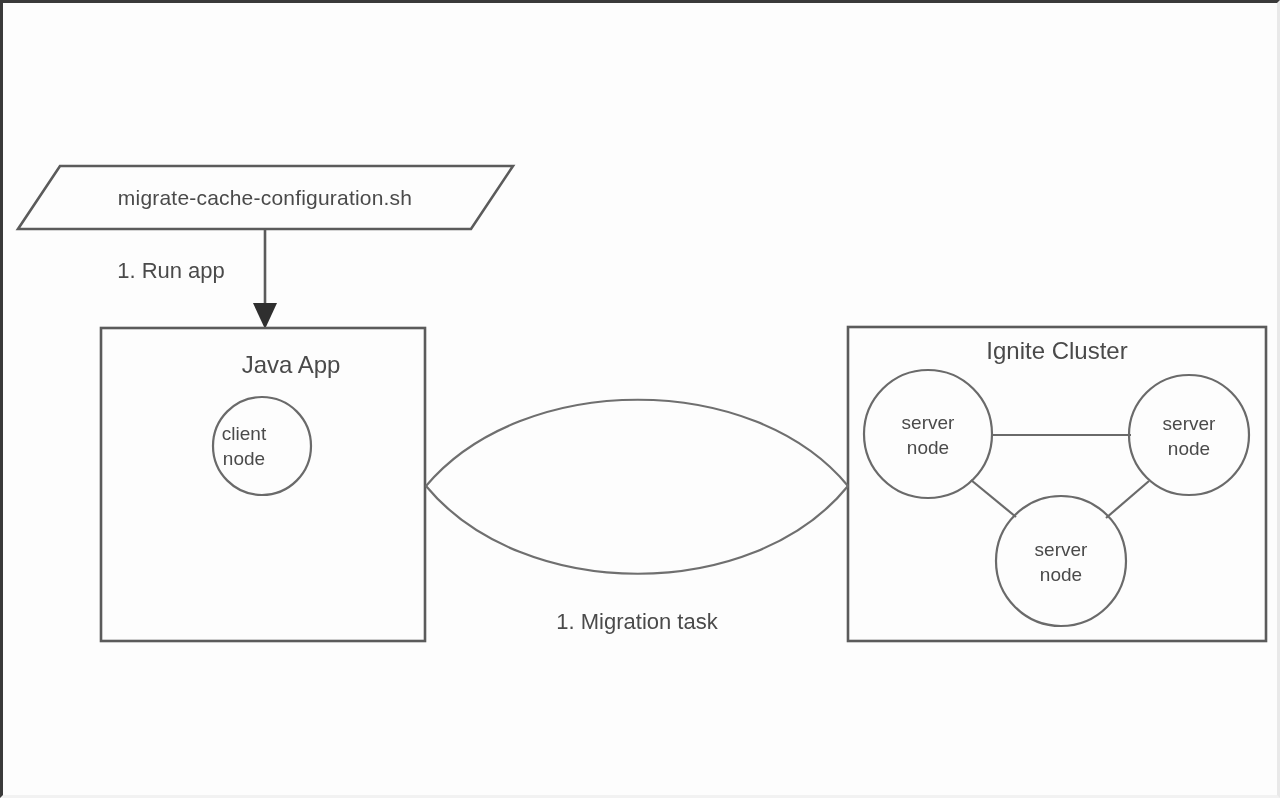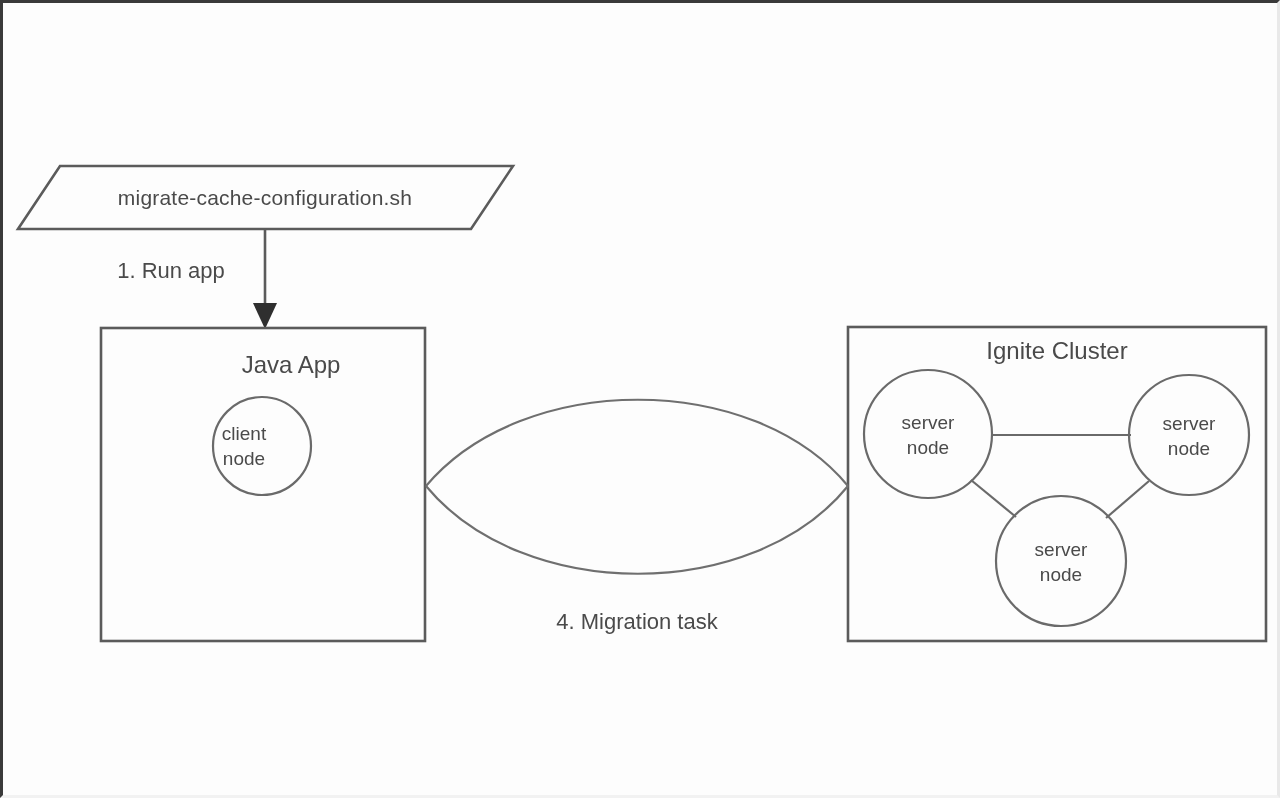--- a/index.html
+++ b/index.html
@@ -123,21 +123,21 @@
 
   <div class="dlabel box-title center-xy" style="left:260px; top:362px;margin-left:28px;">Java App</div>
 
   <div class="dlabel node-label center-xy" style="left:241px; top:443px;">
     <div>client</div>
     <div>node</div>
   </div>
 
 
 
-  <div class="dlabel step-label center-xy" style="left:634px; top:619px;">4. Migration task</div>
+  <div class="dlabel step-label center-xy" style="left:634px; top:619px;">1. Migration task</div>
 
   <div class="dlabel box-title center-xy" style="left:1054px; top:348px;">Ignite Cluster</div>
 
   <div class="dlabel node-label center-xy" style="left:925px; top:432px;">
     <div>server</div>
     <div>node</div>
   </div>
 
   <div class="dlabel node-label center-xy" style="left:1186px; top:433px;">
     <div>server</div>

